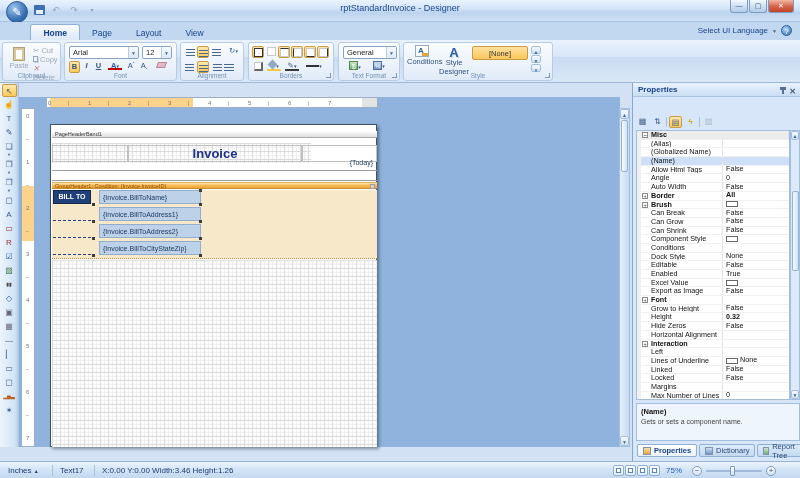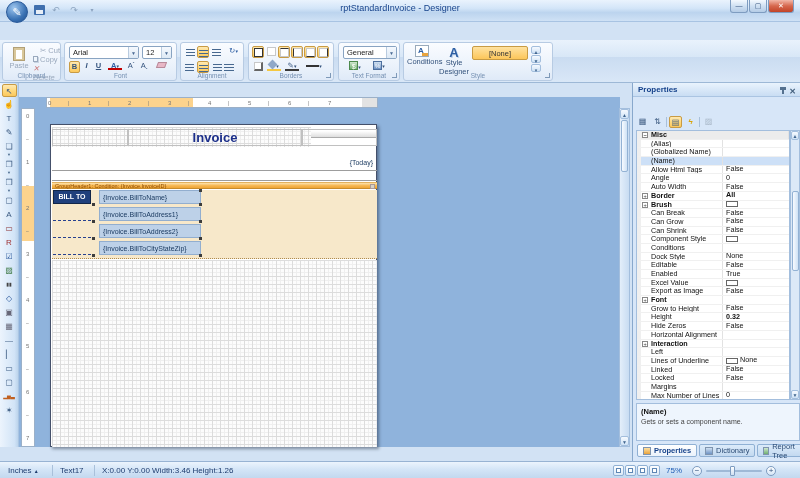--- a/index.html
+++ b/index.html
@@ -170,31 +170,40 @@
       <span class="qbtn" style="font-size:6px;">▾</span>
     </div>
     <div class="title-text">rptStandardInvoice - Designer</div>
     <div class="winbtns">
       <span class="winbtn">—</span>
       <span class="winbtn">▢</span>
       <span class="winbtn close">✕</span>
     </div>
   </div>
 
+  <div class="tabrow">
+    <span style="display:inline-block;width:26px;"></span>
+    <span id="rtabs"><span class="rtab active">Home</span><span class="rtab">Page</span><span class="rtab">Layout</span><span class="rtab">View</span></span>
+    <div class="uilang">
+      <span>Select UI Language</span>
+      <span style="font-size:5px;color:#44607e;">▼</span>
+      <span class="help-circ">?</span>
+    </div>
+  </div>
 
   <div class="ribbon">
 
     <div class="rgroup" style="left:2px;width:59px;">
       <div class="rbtn" style="left:4px;top:2px;width:24px;height:28px;color:#9aa9bd;">
         <div style="width:12px;height:14px;margin:2px auto 0;background:#d9c79a;border:1px solid #b2a076;position:relative;">
           <div style="position:absolute;left:2px;top:2px;width:6px;height:9px;background:#fff;"></div>
           </div>
         <div>Paste</div>
       </div>
-      <div class="rbtn" style="left:30px;top:3px;width:27px;height:8px;text-align:right;color:#9aa9bd;"><span style="color:#9aa9bd;">✂</span> <span>Cut</span></div>
+      <div class="rbtn" style="left:30px;top:3px;width:27px;height:8px;text-align:left;color:#9aa9bd;"><span style="color:#9aa9bd;">✂</span> <span>Cut</span></div>
       <div class="rbtn" style="left:30px;top:12px;width:27px;height:8px;text-align:left;color:#9aa9bd;"><span style="display:inline-block;width:5px;height:6px;border:1px solid #9aa9bd;box-shadow:1px 1px 0 #c9d4e2;"></span> <span>Copy</span></div>
       <div class="rbtn" style="left:30px;top:21px;width:29px;height:8px;text-align:left;color:#9aa9bd;font-style:italic;"><span style="color:#c77;">✕</span> <span>Delete</span></div>
       <div class="glabel">Clipboard</div>
     </div>
 
     <div class="rgroup" style="left:64px;width:113px;">
       <div class="combo" style="left:4px;top:3px;width:70px;height:13px;"><span>Arial</span><span class="dd" style="line-height:12px;">▼</span></div>
       <div class="combo" style="left:77px;top:3px;width:30px;height:13px;"><span>12</span><span class="dd" style="line-height:12px;">▼</span></div>
       <div class="rbtn on" style="left:4px;top:18px;width:11px;height:12px;font-weight:bold;"><span>B</span></div>
       <div class="rbtn" style="left:16px;top:18px;width:11px;height:12px;font-style:italic;font-weight:bold;"><span>I</span></div>
@@ -356,21 +365,21 @@
       <span class="tick" style="left: 4px; top: 211px; font-size: 5px;">–</span>
       <span class="tick" style="left: 4px; top: 234px;">5</span>
       <span class="tick" style="left: 4px; top: 257px; font-size: 5px;">–</span>
       <span class="tick" style="left: 4px; top: 280px;">6</span>
       <span class="tick" style="left: 4px; top: 303px; font-size: 5px;">–</span>
       <span class="tick" style="left: 4px; top: 326px;">7</span>
     </div>
 
   <div class="page">
     <div class="bandlabel" style="top:6px;"><span>PageHeaderBand1</span></div>
-    <div class="grid-light" style="position:absolute;left:1px;top:2px;width:259px;height:20px;">
+    <div class="grid-light" style="position:absolute;left:1px;top:18px;width:259px;height:20px;">
       <div class="hbox" style="left:0px;top:2px;width:76px;height:17px;"></div>
       <div class="hbox" style="left:76px;top:2px;width:174px;height:17px;text-align:center;font-size:13px;font-weight:bold;color:#1c2f8a;line-height:16px;"><span>Invoice</span></div>
       <div class="hbox" style="left:250px;top:2px;width:75px;height:17px;"></div>
     </div>
     <div style="position:absolute;right:3px;top:34px;font-size:7px;color:#17375e;"><span>{Today}</span></div>
     <div class="grayline" style="top:45px;"></div>
     <div class="grayline" style="top:55px;"></div>
 
     <div class="ghstrip" style="top:57px;">
       <span>GroupHeader1:  Condition: {Invoice.InvoiceID}</span>

